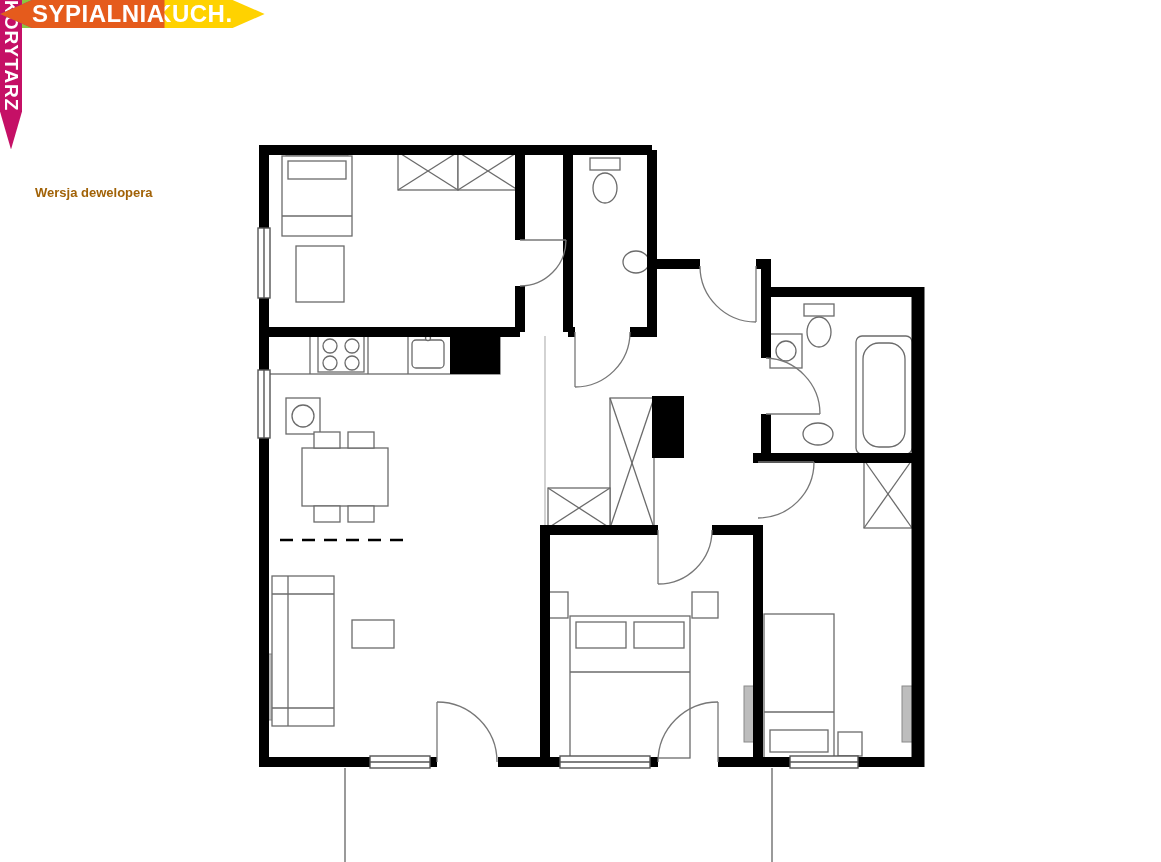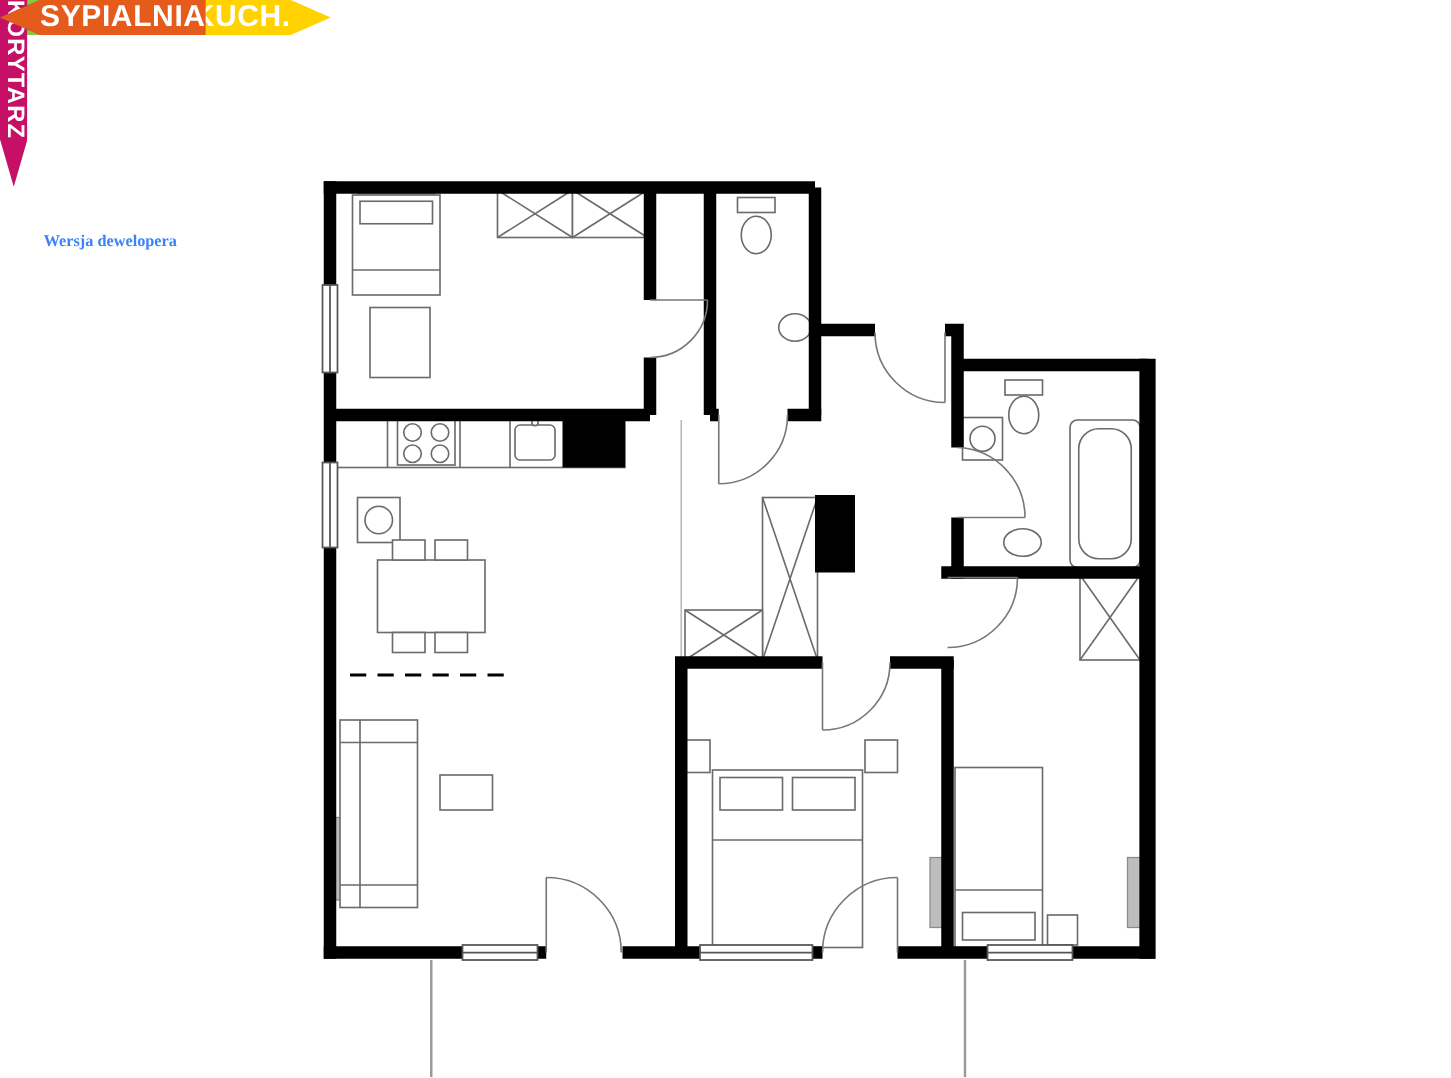--- a/index.html
+++ b/index.html
@@ -191,21 +191,21 @@
       <path d="M718,762 V702"></path>
         <path d="M718,702 A60,60 0 0 0 658,762"></path>
     </g>
 
     <g stroke="#9a9a9a" stroke-width="2" fill="none">
       <path d="M345,768 V862"></path>
       <path d="M772,768 V862"></path>
     </g>
   </svg>
 
-  <div id="version-note" style="color: #3b82f6; font-family: Liberation Serif, serif;">Wersja dewelopera</div>
+  <div id="version-note" style="color: #a16207;">Wersja dewelopera</div>
 
   <div id="label-bedroom-left" class="banner arrow-right" style="background-color: rgb(43, 181, 232);">
     <span>SYPIALNIA</span>
   </div>
 
   <div id="label-kitchen-annex" class="banner arrow-right" style="background-color: rgb(255, 210, 0);">
     <span>Z ANEKSEM KUCH.</span>
   </div>
 
   <div id="label-balcony" class="banner arrow-right" style="background-color: rgb(140, 198, 62);">

